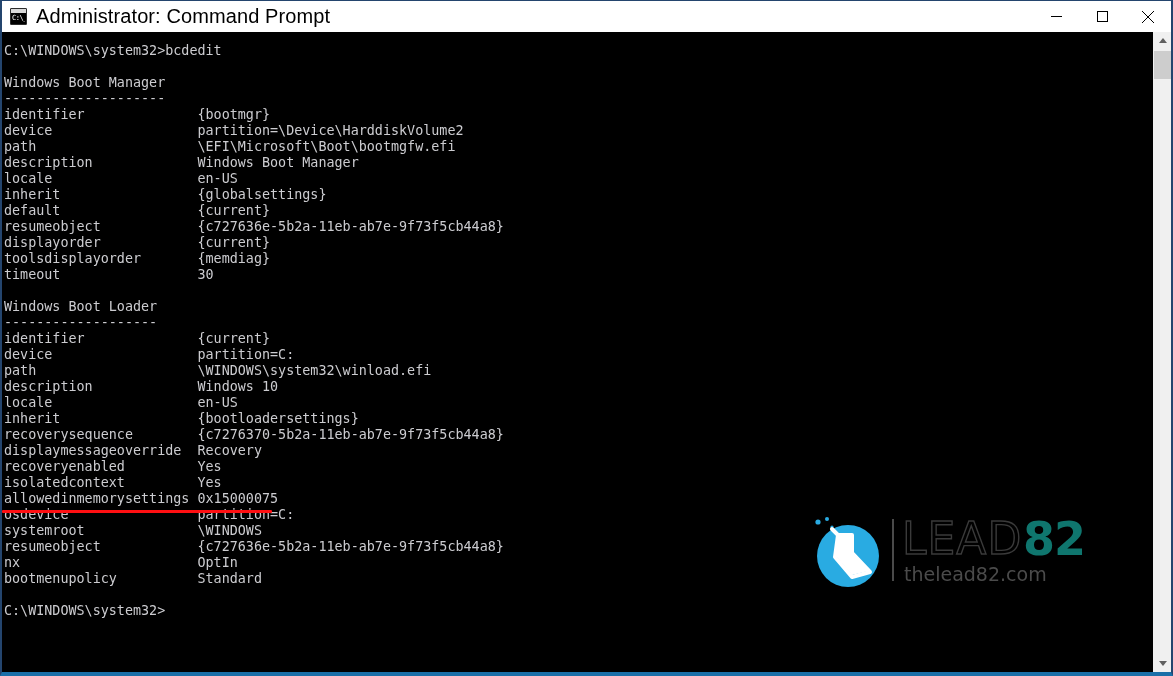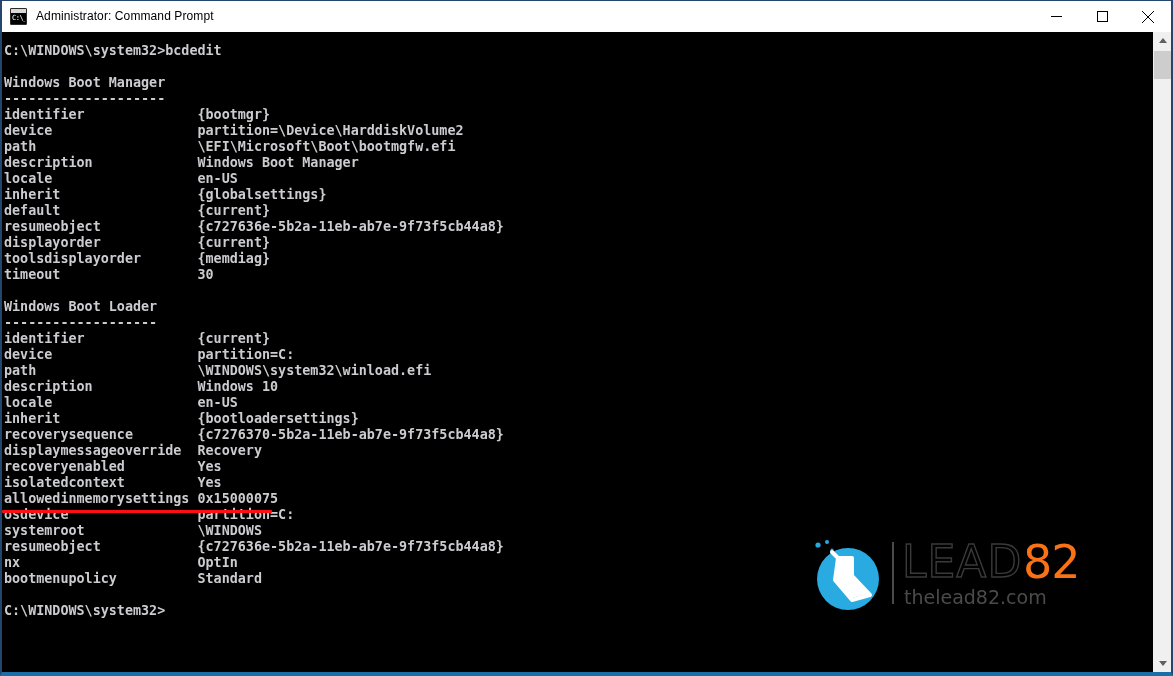--- a/index.html
+++ b/index.html
@@ -67,21 +67,21 @@
     bottom: 0;
     color: #ffffff;
     font-family: "DejaVu Sans Mono", monospace;
     font-size: 7px;
     line-height: 10px;
     letter-spacing: -0.5px;
     white-space: nowrap;
     overflow: hidden;
   }
   .title-text {
-    font-size: 12px;
+    font-size: 20px;
     color: #000000;
     line-height: 31px;
     white-space: nowrap;
     letter-spacing: 0.1px;
   }
   .winbuttons {
     position: absolute;
     right: 0; top: 0;
     height: 31px;
     display: flex;
@@ -109,40 +109,39 @@
   .term {
     position: absolute;
     left: 2px;
     top: 11px;
     font-family: "DejaVu Sans Mono", monospace;
     font-size: 13.4px;
     line-height: 16px;
     color: #ccccd0;
     white-space: pre;
     letter-spacing: 0px;
-    font-weight: bold;
   }
   .term .ln { height: 16px; }
 
   
   .redline {
     position: absolute;
     left: 0;
     top: 478px;
     width: 270px;
     height: 3px;
     background: #ff0f12;
     border-radius: 1px;
   }
 
   
   .watermark {
     position: absolute;
     left: 806px;
-    top: 498px;
+    top: 475px;
     width: 266px;
     height: 88px;
     pointer-events: none;
     text-align: right;
   }
   .wm-mark {
     position: absolute;
     left: 0;
     top: 8px;
     width: 74px;
@@ -168,23 +167,23 @@
     color: transparent;
     -webkit-text-stroke: 1.4px #3a3a3a;
   }
   .wm-82 {
     position: absolute;
     left: 215px;
     top: 8px;
     font-family: "DejaVu Sans", sans-serif;
     font-size: 46px;
     line-height: 48px;
-    font-weight: 400;
+    font-weight: 700;
     letter-spacing: -1px;
-    color: #f97316;
+    color: #0f766e;
   }
   .wm-url {
     position: absolute;
     left: 96px;
     top: 56px;
     font-family: "DejaVu Sans", sans-serif;
     font-size: 19px;
     line-height: 22px;
     color: #4b4b4b;
     letter-spacing: 0px;

